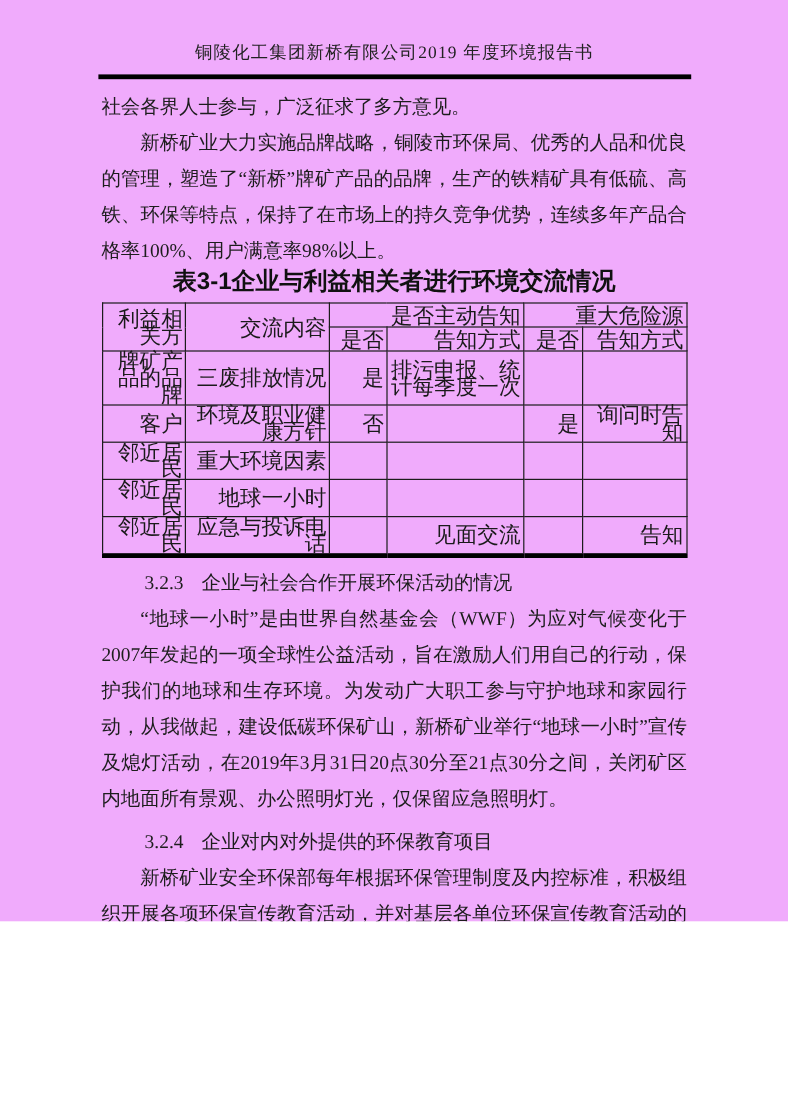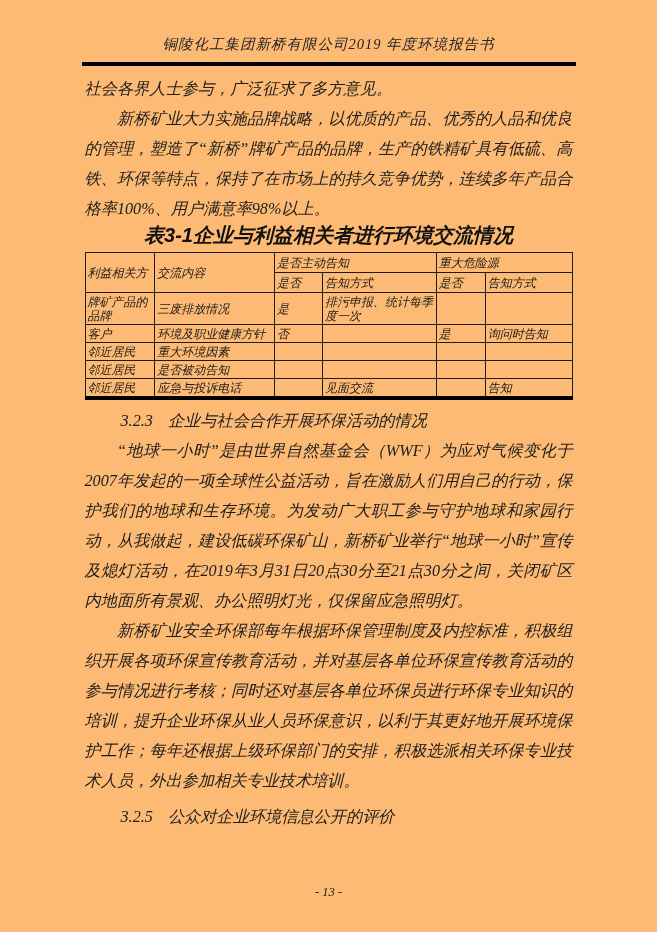--- a/index.html
+++ b/index.html
@@ -1,24 +1,23 @@
 <!DOCTYPE html>
 <html><head>
 <meta charset="utf-8">
 <style>
   html, body { margin: 0; padding: 0; background: #ffffff; }
   .page {
     position: relative;
     width: 657px;
-    height: 932px;
-    background: #fdba74;
+    height: 768px;
+    background: #f0abfc;
     color: #1d1d1d;
     font-family: "Liberation Serif", "DejaVu Serif", serif;
     overflow: hidden;
-    font-style: italic;
   }
   .header-title {
     padding-top: 36px;
     text-align: center;
     font-size: 14.5px;
     line-height: 17px;
     letter-spacing: 1px;
     color: #222;
   }
   .header-rule {
@@ -42,23 +41,23 @@
     font-size: 20px;
     line-height: 22px;
     text-align: center;
     text-indent: 0;
     color: #111;
   }
   table.comm {
     width: 100%;
     border-collapse: collapse;
     margin-top: 6px;
-    font-size: 12px;
+    font-size: 18px;
     line-height: 14px;
-    text-align: left;
+    text-align: right;
     color: #1a1a1a;
   }
   table.comm td {
     border: 1px solid #1c1c1c;
     padding: 1px 2px;
     vertical-align: middle;
   }
   table.comm tr.th td { height: 17px; }
   table.comm tr.r-tall td { height: 29px; }
   table.comm tr.r td { height: 15px; }
@@ -86,21 +85,21 @@
 <body>
 
 <div class="page">
 
   <div class="header-title">铜陵化工集团新桥有限公司2019 年度环境报告书</div>
   <div class="header-rule"></div>
 
   <div class="content">
 
     <p class="para no-indent">社会各界人士参与，广泛征求了多方意见。</p>
-    <p class="para">新桥矿业大力实施品牌战略，以优质的产品、优秀的人品和优良的管理，塑造了“新桥”牌矿产品的品牌，生产的铁精矿具有低硫、高铁、环保等特点，保持了在市场上的持久竞争优势，连续多年产品合格率100%、用户满意率98%以上。</p>
+    <p class="para">新桥矿业大力实施品牌战略，铜陵市环保局、优秀的人品和优良的管理，塑造了“新桥”牌矿产品的品牌，生产的铁精矿具有低硫、高铁、环保等特点，保持了在市场上的持久竞争优势，连续多年产品合格率100%、用户满意率98%以上。</p>
 
     <div class="table-title">表3-1企业与利益相关者进行环境交流情况</div>
 
     <table class="comm">
       <colgroup>
         <col style="width:70px">
           <col style="width:120px">
           <col style="width:48px">
         <col style="width:114px">
           <col style="width:49px">
@@ -138,21 +137,21 @@
         <tr class="r">
           <td>邻近居民</td>
           <td>重大环境因素</td>
           <td></td>
           <td></td>
           <td></td>
           <td></td>
         </tr>
         <tr class="r">
           <td>邻近居民</td>
-          <td>是否被动告知</td>
+          <td>地球一小时</td>
           <td></td>
           <td></td>
           <td></td>
           <td></td>
         </tr>
         <tr class="r last">
           <td>邻近居民</td>
           <td>应急与投诉电话</td>
           <td></td>
           <td>见面交流</td>
@@ -160,20 +159,23 @@
           <td>告知</td>
         </tr>
       </tbody>
     </table>
 
     <div class="section-head">
       <span class="num">3.2.3</span><span>企业与社会合作开展环保活动的情况</span>
     </div>
     <p class="para">“地球一小时”是由世界自然基金会（WWF）为应对气候变化于2007年发起的一项全球性公益活动，旨在激励人们用自己的行动，保护我们的地球和生存环境。为发动广大职工参与守护地球和家园行动，从我做起，建设低碳环保矿山，新桥矿业举行“地球一小时”宣传及熄灯活动，在2019年3月31日20点30分至21点30分之间，关闭矿区内地面所有景观、办公照明灯光，仅保留应急照明灯。</p>
 
+    <div class="section-head">
+      <span class="num">3.2.4</span><span>企业对内对外提供的环保教育项目</span>
+    </div>
     <p class="para">新桥矿业安全环保部每年根据环保管理制度及内控标准，积极组织开展各项环保宣传教育活动，并对基层各单位环保宣传教育活动的参与情况进行考核；同时还对基层各单位环保员进行环保专业知识的培训，提升企业环保从业人员环保意识，以利于其更好地开展环境保护工作；每年还根据上级环保部门的安排，积极选派相关环保专业技术人员，外出参加相关专业技术培训。</p>
 
     <div class="section-head">
       <span class="num">3.2.5</span><span>公众对企业环境信息公开的评价</span>
     </div>
 
   </div>
 
   <div class="footer">
     <span>- 13 -</span>

